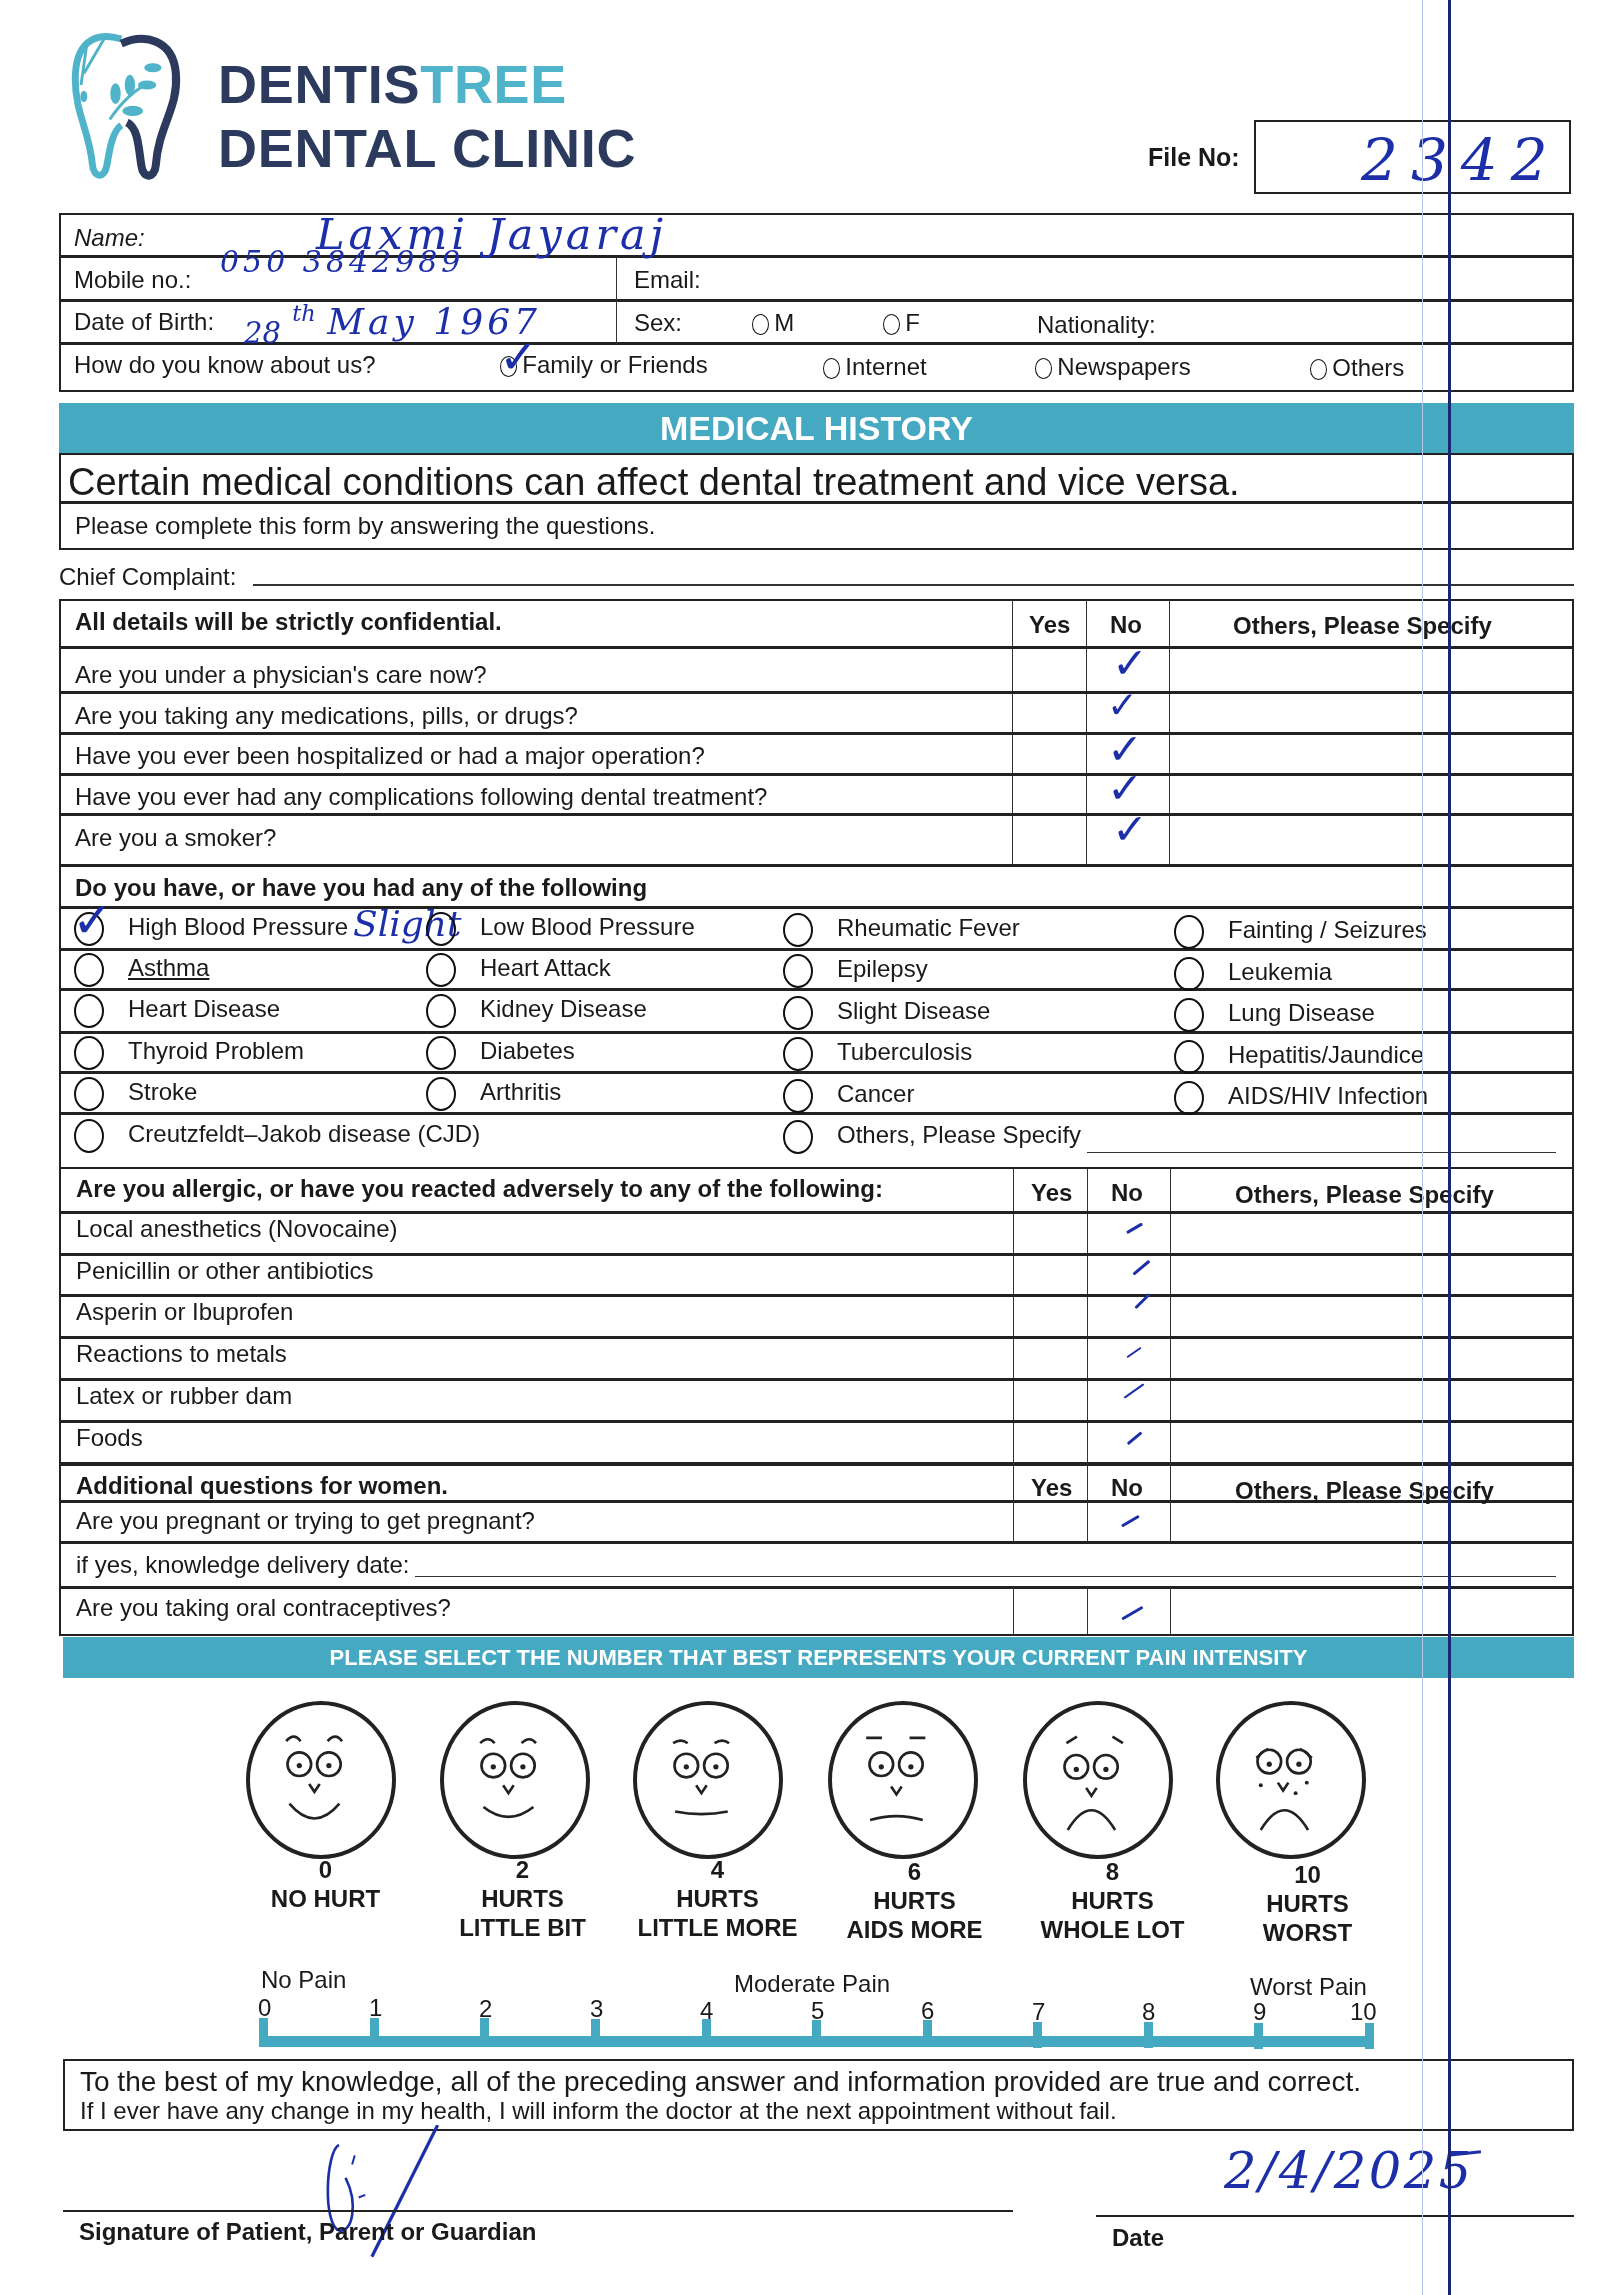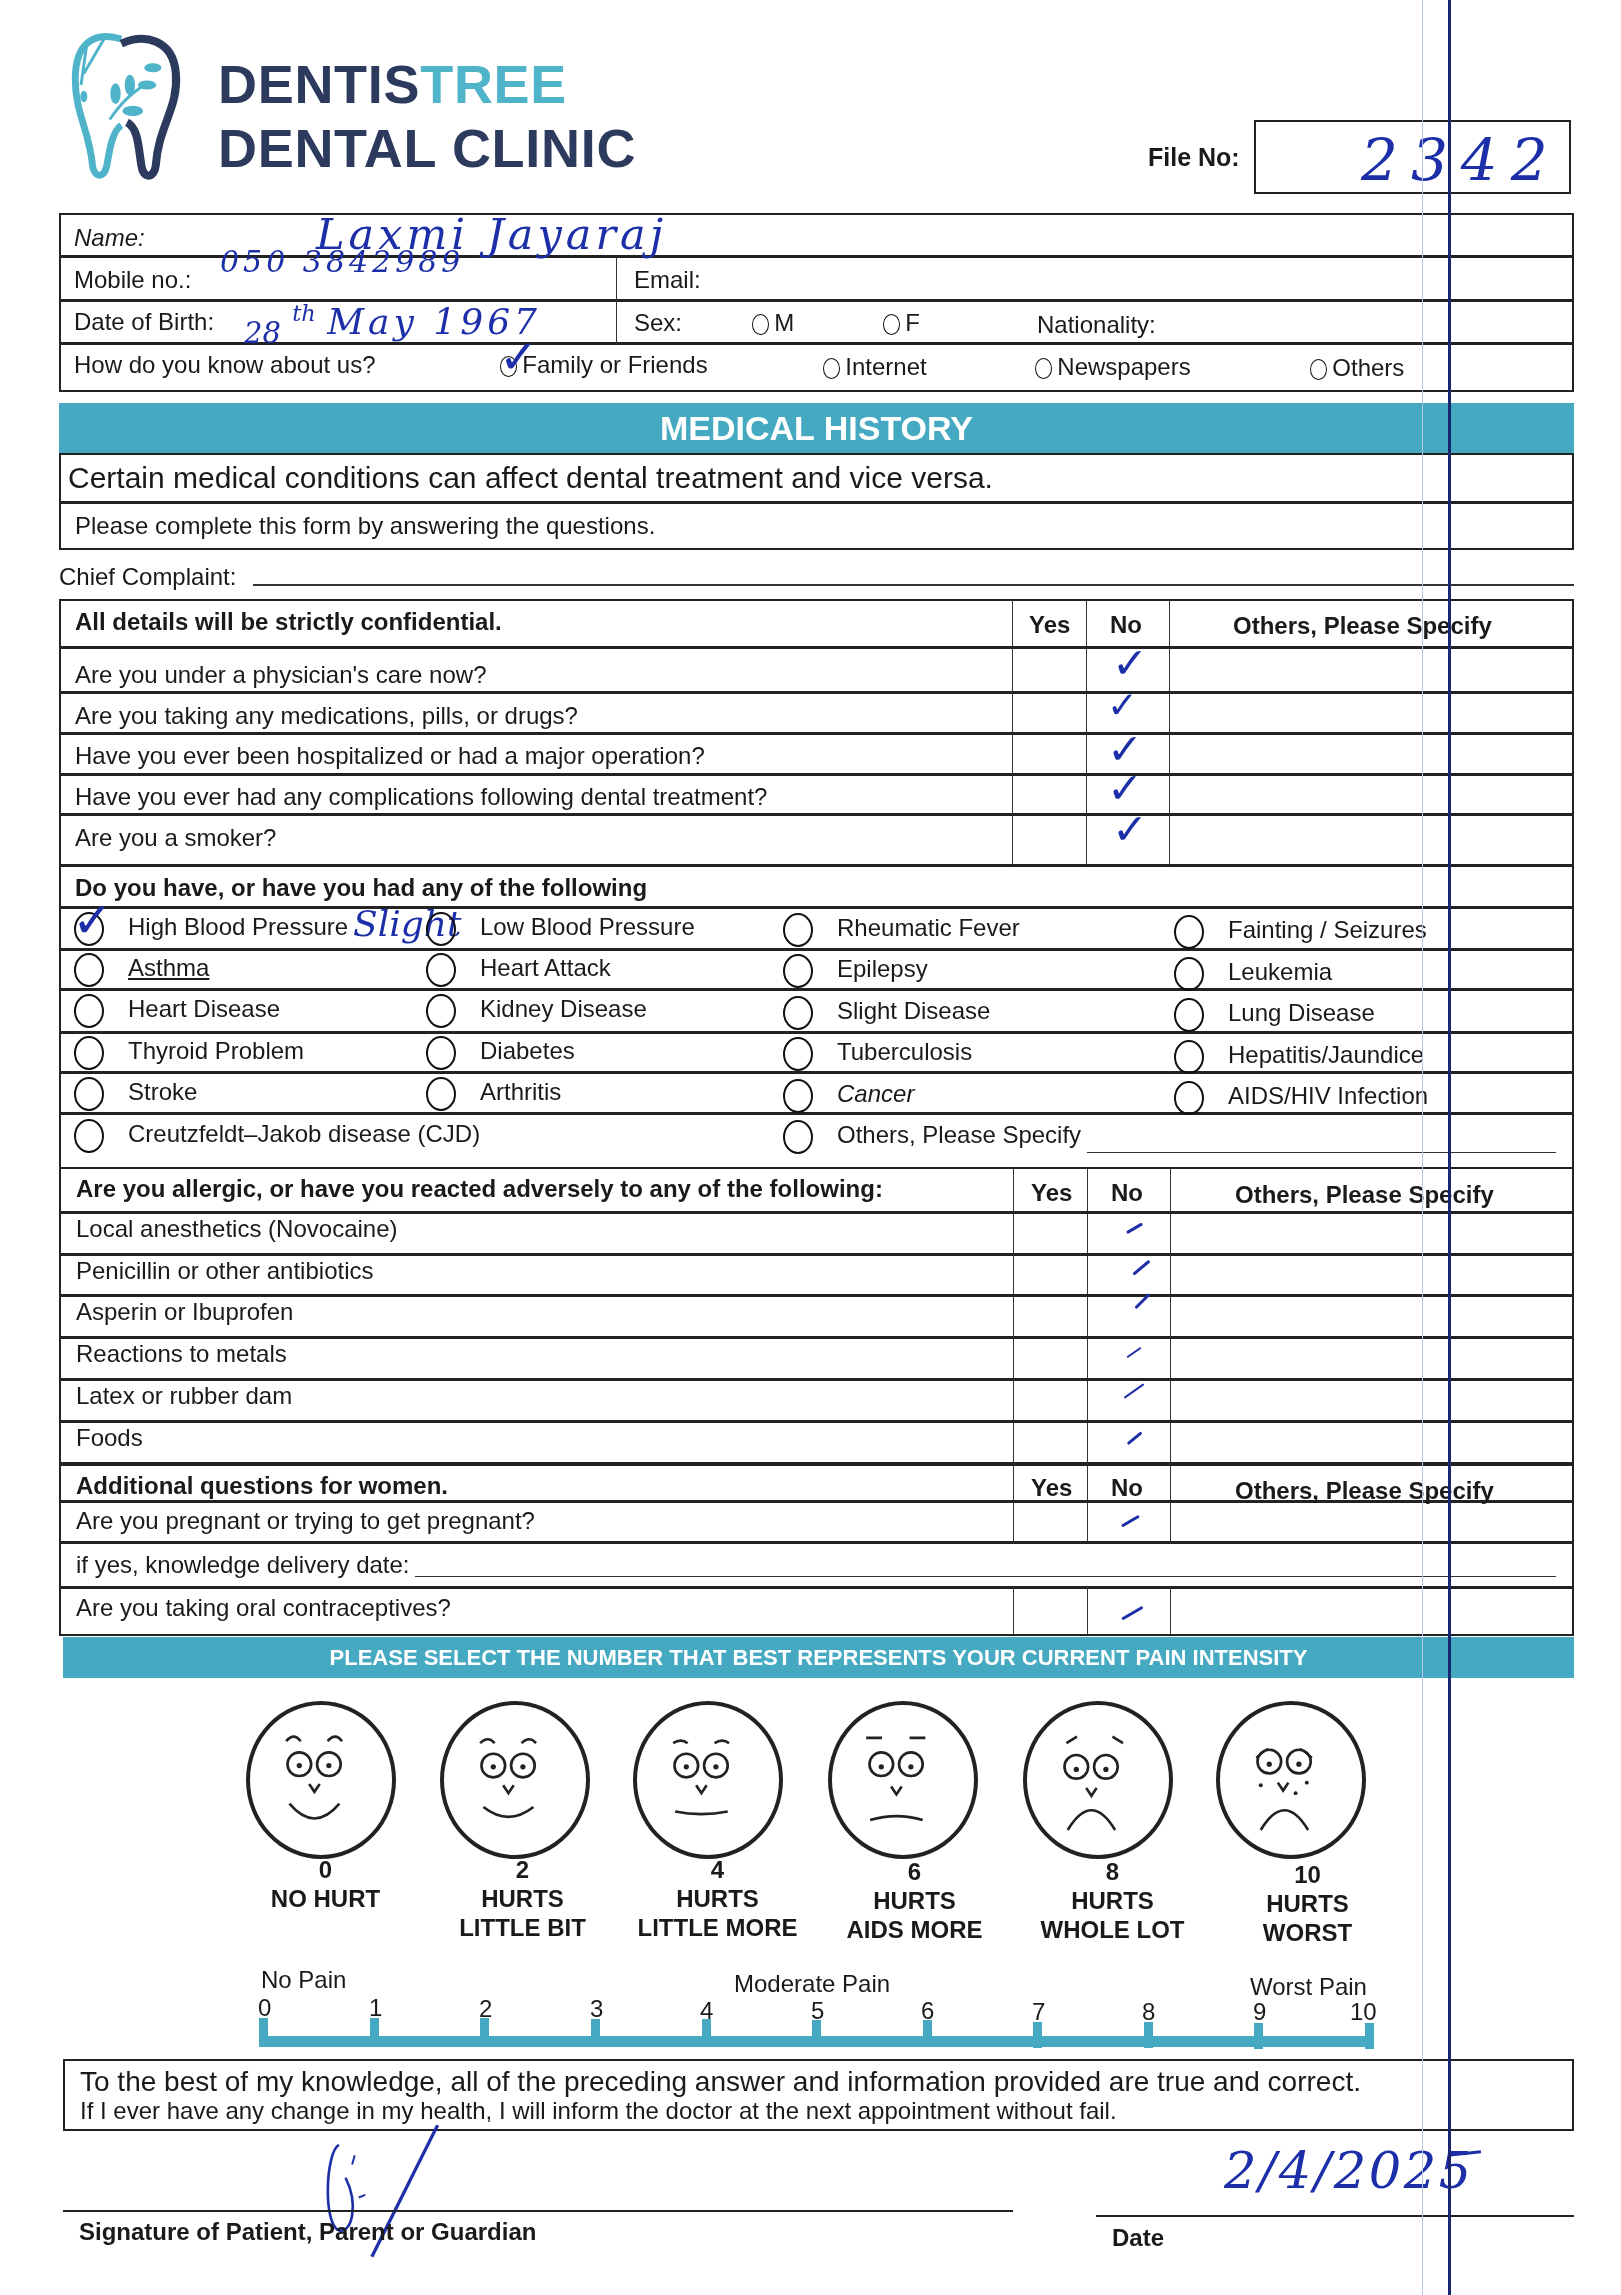--- a/index.html
+++ b/index.html
@@ -78,21 +78,21 @@
 <div class="txt" style="left:74px;top:351px;">How do you know about us?</div>
 <div class="txt" style="left:500px;top:351px;"><span class="small-radio"></span><span>Family or Friends</span></div>
 <div class="hand abs" style="left:499px;top:329px;font-size:47px;font-style:normal;">✓</div>
 <div class="txt" style="left:823px;top:353px;"><span class="small-radio"></span><span>Internet</span></div>
 <div class="txt" style="left:1035px;top:353px;"><span class="small-radio"></span><span>Newspapers</span></div>
 <div class="txt" style="left:1310px;top:354px;"><span class="small-radio"></span><span>Others</span></div>
 
 <div class="teal-bar" style="left:59px;top:403px;width:1515px;height:51px;font-size:34px;line-height:51px;">MEDICAL HISTORY</div>
 <div class="box" style="left:59px;top:453px;width:1515px;height:97px;"></div>
 <div class="line-h" style="left:59px;top:501px;width:1515px;"></div>
-<div class="txt" style="left:68px;top:461px;font-size:30px;">Certain medical conditions can affect dental treatment and vice versa.</div>
+<div class="txt" style="left:68px;top:461px;font-size:38px;">Certain medical conditions can affect dental treatment and vice versa.</div>
 <div class="txt" style="left:75px;top:512px;">Please complete this form by answering the questions.</div>
 
 <div class="txt" style="left:59px;top:563px;">Chief Complaint:</div>
 <div class="thin-h" style="left:253px;top:584px;width:1321px;height:2px;"></div>
 
 <div class="box" style="left:59px;top:599px;width:1515px;height:267px;"></div>
 <div class="vline" style="left:1012px;top:600px;height:265px;"></div>
 <div class="vline" style="left:1086px;top:600px;height:265px;"></div>
 <div class="vline" style="left:1169px;top:600px;height:265px;"></div>
 <div class="line-h" style="left:59px;top:646px;width:1515px;"></div>
@@ -140,21 +140,21 @@
 <div class="txt" style="left:426px;top:912px;"><span class="radio" style="margin-right:24px;"></span><span>Low Blood Pressure</span></div>
 <div class="txt" style="left:426px;top:953px;"><span class="radio" style="margin-right:24px;"></span><span>Heart Attack</span></div>
 <div class="txt" style="left:426px;top:994px;"><span class="radio" style="margin-right:24px;"></span><span>Kidney Disease</span></div>
 <div class="txt" style="left:426px;top:1036px;"><span class="radio" style="margin-right:24px;"></span><span>Diabetes</span></div>
 <div class="txt" style="left:426px;top:1077px;"><span class="radio" style="margin-right:24px;"></span><span>Arthritis</span></div>
 
 <div class="txt" style="left:783px;top:913px;"><span class="radio" style="margin-right:24px;"></span><span>Rheumatic Fever</span></div>
 <div class="txt" style="left:783px;top:954px;"><span class="radio" style="margin-right:24px;"></span><span>Epilepsy</span></div>
 <div class="txt" style="left:783px;top:996px;"><span class="radio" style="margin-right:24px;"></span><span>Slight Disease</span></div>
 <div class="txt" style="left:783px;top:1037px;"><span class="radio" style="margin-right:24px;"></span><span>Tuberculosis</span></div>
-<div class="txt" style="left:783px;top:1079px;font-style:italic;"><span class="radio" style="margin-right:24px;"></span><span>Cancer</span></div>
+<div class="txt" style="left:783px;top:1079px;"><span class="radio" style="margin-right:24px;"></span><span>Cancer</span></div>
 <div class="txt" style="left:783px;top:1120px;"><span class="radio" style="margin-right:24px;"></span><span>Others, Please Specify</span></div>
 <div class="thin-h" style="left:1087px;top:1152px;width:469px;"></div>
 
 <div class="txt" style="left:1174px;top:915px;"><span class="radio" style="margin-right:24px;"></span><span>Fainting / Seizures</span></div>
 <div class="txt" style="left:1174px;top:957px;"><span class="radio" style="margin-right:24px;"></span><span>Leukemia</span></div>
 <div class="txt" style="left:1174px;top:998px;"><span class="radio" style="margin-right:24px;"></span><span>Lung Disease</span></div>
 <div class="txt" style="left:1174px;top:1040px;"><span class="radio" style="margin-right:24px;"></span><span>Hepatitis/Jaundice</span></div>
 <div class="txt" style="left:1174px;top:1081px;"><span class="radio" style="margin-right:24px;"></span><span>AIDS/HIV Infection</span></div>
 
 <div class="box" style="left:59px;top:1167px;width:1515px;height:297px;"></div>

